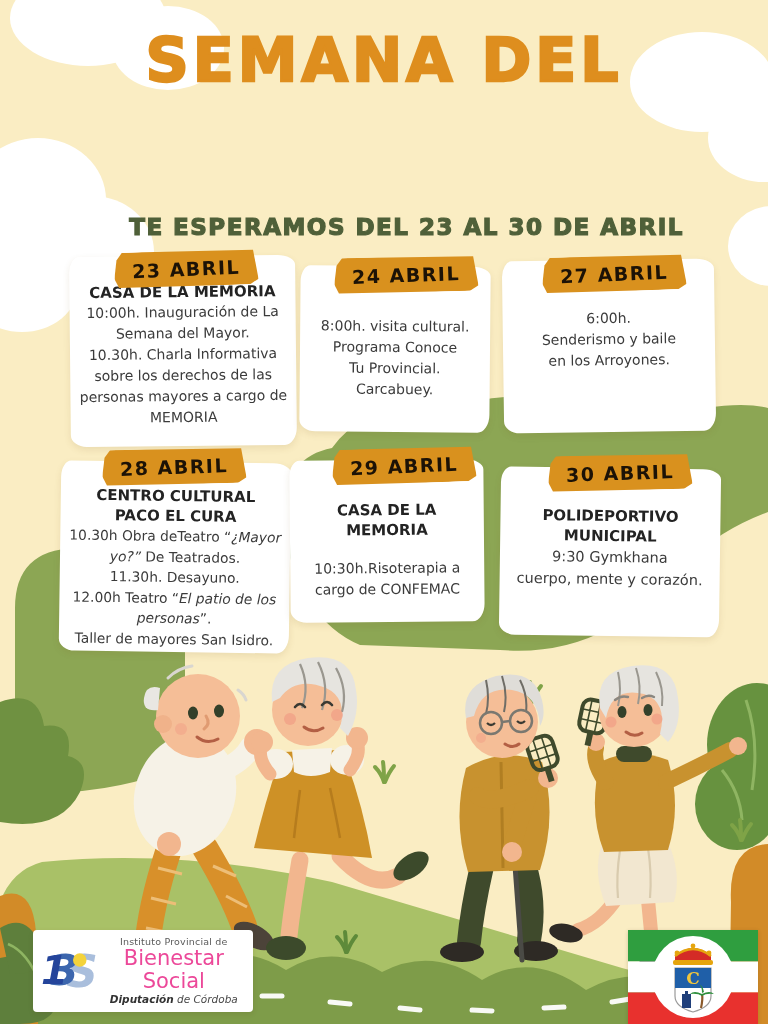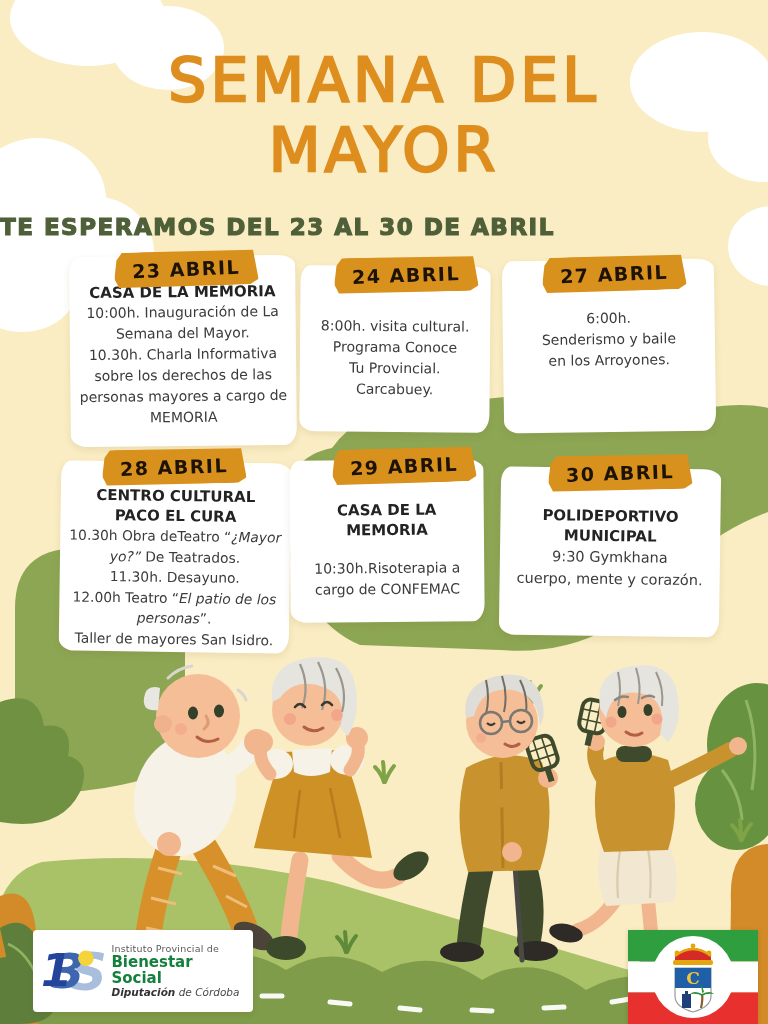--- a/index.html
+++ b/index.html
@@ -1,27 +1,27 @@
 <!DOCTYPE html>
 <html><head>
 <meta charset="utf-8">
 <style>
   html,body{margin:0;padding:0;background:#fff;}
   .poster{position:relative;width:768px;height:1024px;overflow:hidden;background:#FAEDC3;
           font-family:"DejaVu Sans","Liberation Sans",sans-serif;}
   .bg{position:absolute;left:0;top:0;width:768px;height:1024px;}
 
   
-  .title{position:absolute;left:0;width:768px;text-align:center;font-weight:normal;
-         color:#DE8E1E;-webkit-text-stroke:2.4px #DE8E1E;font-size:60px;letter-spacing:4px;line-height:1;margin-top:20px;}
+  .title{position:absolute;left:0;width:768px;text-align:center;font-weight:bold;
+         color:#DE8E1E;-webkit-text-stroke:2.4px #DE8E1E;font-size:60px;letter-spacing:4px;line-height:1;}
   .title.t1{top:30px;}
   .title.t2{top:100px;}
   .subtitle{position:absolute;left:0;top:180px;width:768px;text-align:center;font-weight:bold;
             color:#4F6039;-webkit-text-stroke:1px #4F6039;font-size:25px;letter-spacing:1px;}
-  .tagline{position:absolute;left:0;top:214px;width:684px;text-align:left;font-weight:bold;
+  .tagline{position:absolute;left:0;top:214px;width:684px;text-align:right;font-weight:bold;
            color:#4F6039;-webkit-text-stroke:1.2px #4F6039;font-size:23px;letter-spacing:1.5px;}
 
   
   .card{position:absolute;background:#ffffff;border-radius:10px 18px 12px 16px / 16px 10px 18px 12px;
         box-shadow:0 3px 7px rgba(120,90,30,.12);box-sizing:border-box;text-align:center;
         color:#3B3B3B;}
   .card .inner{padding:0 6px;}
   .tline{display:block;}
   .venue .tline{font-weight:bold;color:#232323;font-size:15px;line-height:20px;}
   .body .tline{font-size:14px;line-height:21px;}
@@ -45,23 +45,23 @@
   .b2{left:334px;top:256px;transform:rotate(-2deg);}
   .b3{left:542px;top:255px;transform:rotate(-2.5deg);}
   .b4{left:102px;top:448px;transform:rotate(-2deg);}
   .b5{left:332px;top:447px;transform:rotate(-2.5deg);}
   .b6{left:548px;top:454px;transform:rotate(-2deg);}
 
   
   .ibs{position:absolute;left:33px;top:930px;width:220px;height:82px;background:#fff;border-radius:4px;
        display:flex;align-items:center;gap:6px;padding:4px 8px;box-sizing:border-box;
        box-shadow:0 2px 5px rgba(90,70,20,.15);}
-  .ibs-text{line-height:1.1;text-align:left;}
+  .ibs-text{line-height:1.1;text-align:center;}
   .ibs-l1{font-size:9.5px;color:#5A5A5A;letter-spacing:.2px;}
-  .ibs-l2{font-size:15px;font-weight:bold;color:#15803d;}
+  .ibs-l2{font-size:21px;font-weight:normal;color:#ec4899;}
   .ibs-l3{font-size:10.5px;color:#474747;font-style:italic;}
   .ibs-l3 .bold{font-weight:bold;color:#333;}
 
   
   .flag{position:absolute;left:628px;top:930px;width:130px;height:94px;box-shadow:0 1px 4px rgba(60,40,10,.2);}
 </style>
 </head>
 <body>
 
 <div class="poster">
@@ -230,21 +230,20 @@
     </g>
 
     <g fill="#5E7F3C">
       <path d="M0,958 Q42,948 56,990 Q62,1024 20,1024 L0,1024 Z"></path>
       <path d="M0,928 Q26,912 40,944 Q48,976 10,974 Z"></path>
       <path d="M8,944 Q28,952 40,984" stroke="#8FB562" stroke-width="2.5" fill="none"></path>
     </g>
   </svg>
 
   <div class="title t1">SEMANA DEL</div>
-  <div class="title t2">MAYOR</div>
   <div class="tagline">TE ESPERAMOS DEL 23 AL 30 DE ABRIL</div>
 
   <div class="card c1">
     <div class="inner">
       <div class="venue">
           <div class="tline"><span>CASA DE LA MEMORIA</span></div>
         </div>
       <div class="body">
           <div class="tline"><span>10:00h. Inauguración de La</span></div>
           <div class="tline"><span>Semana del Mayor.</span></div>

